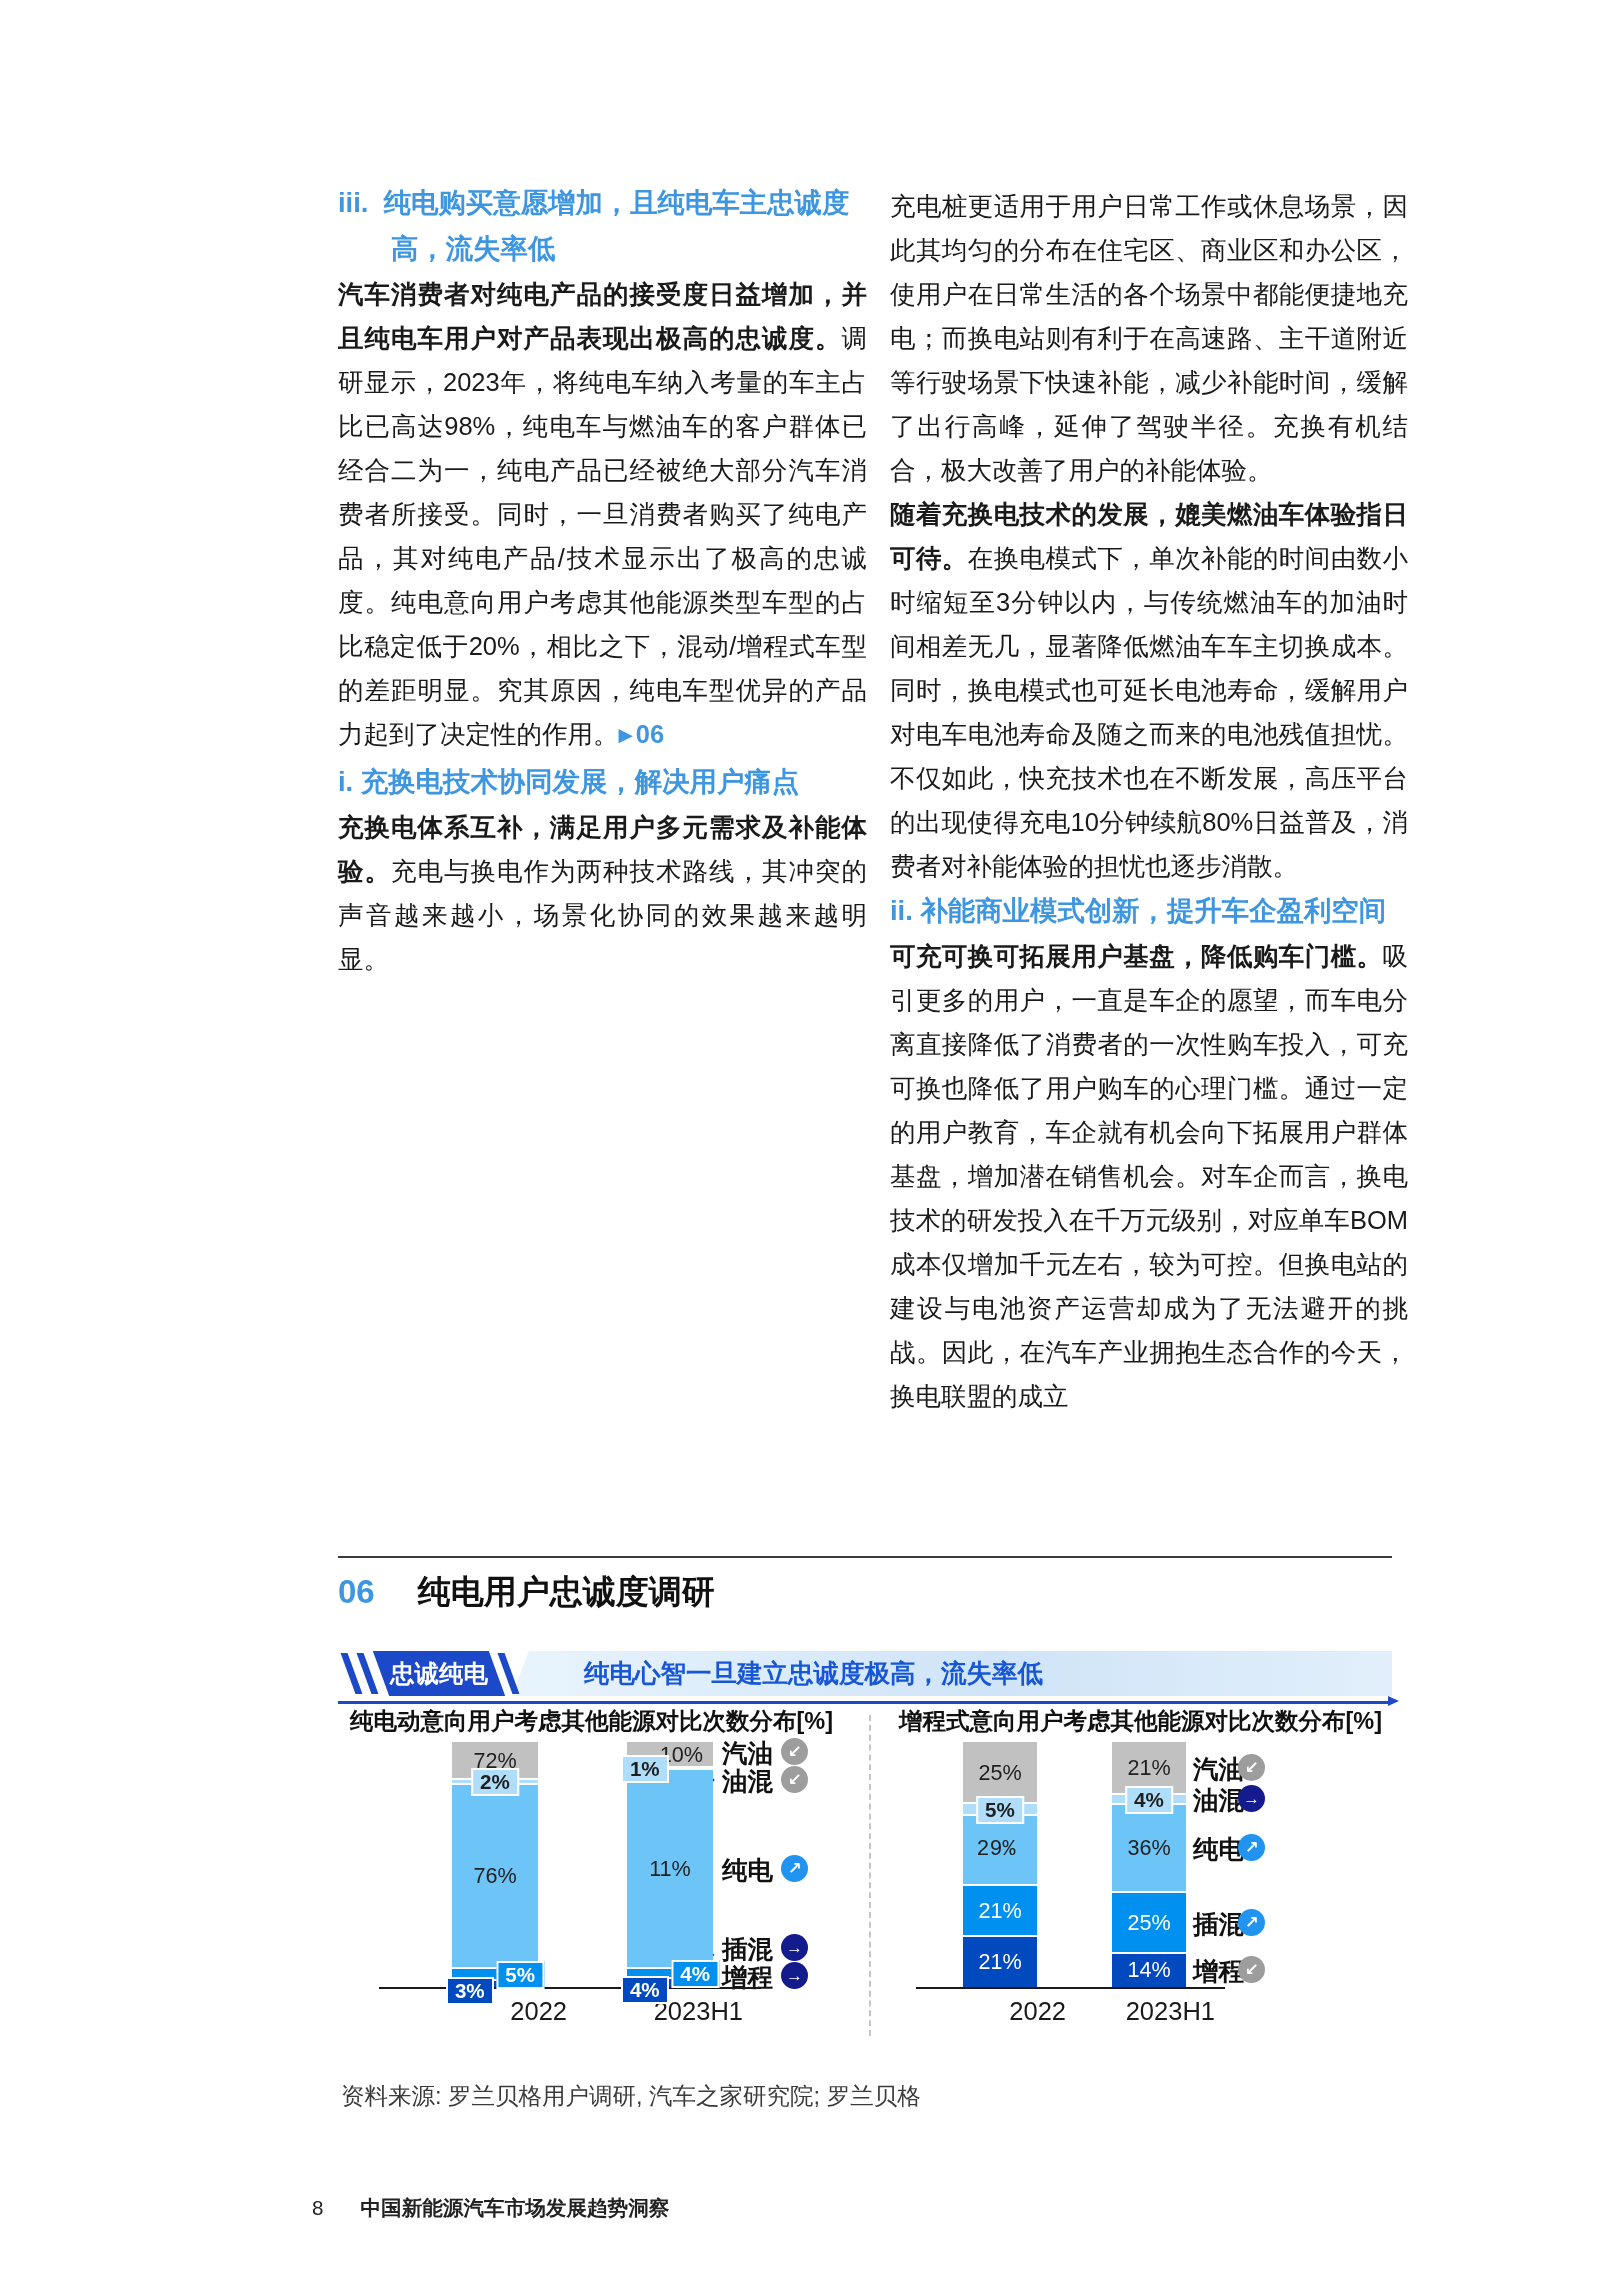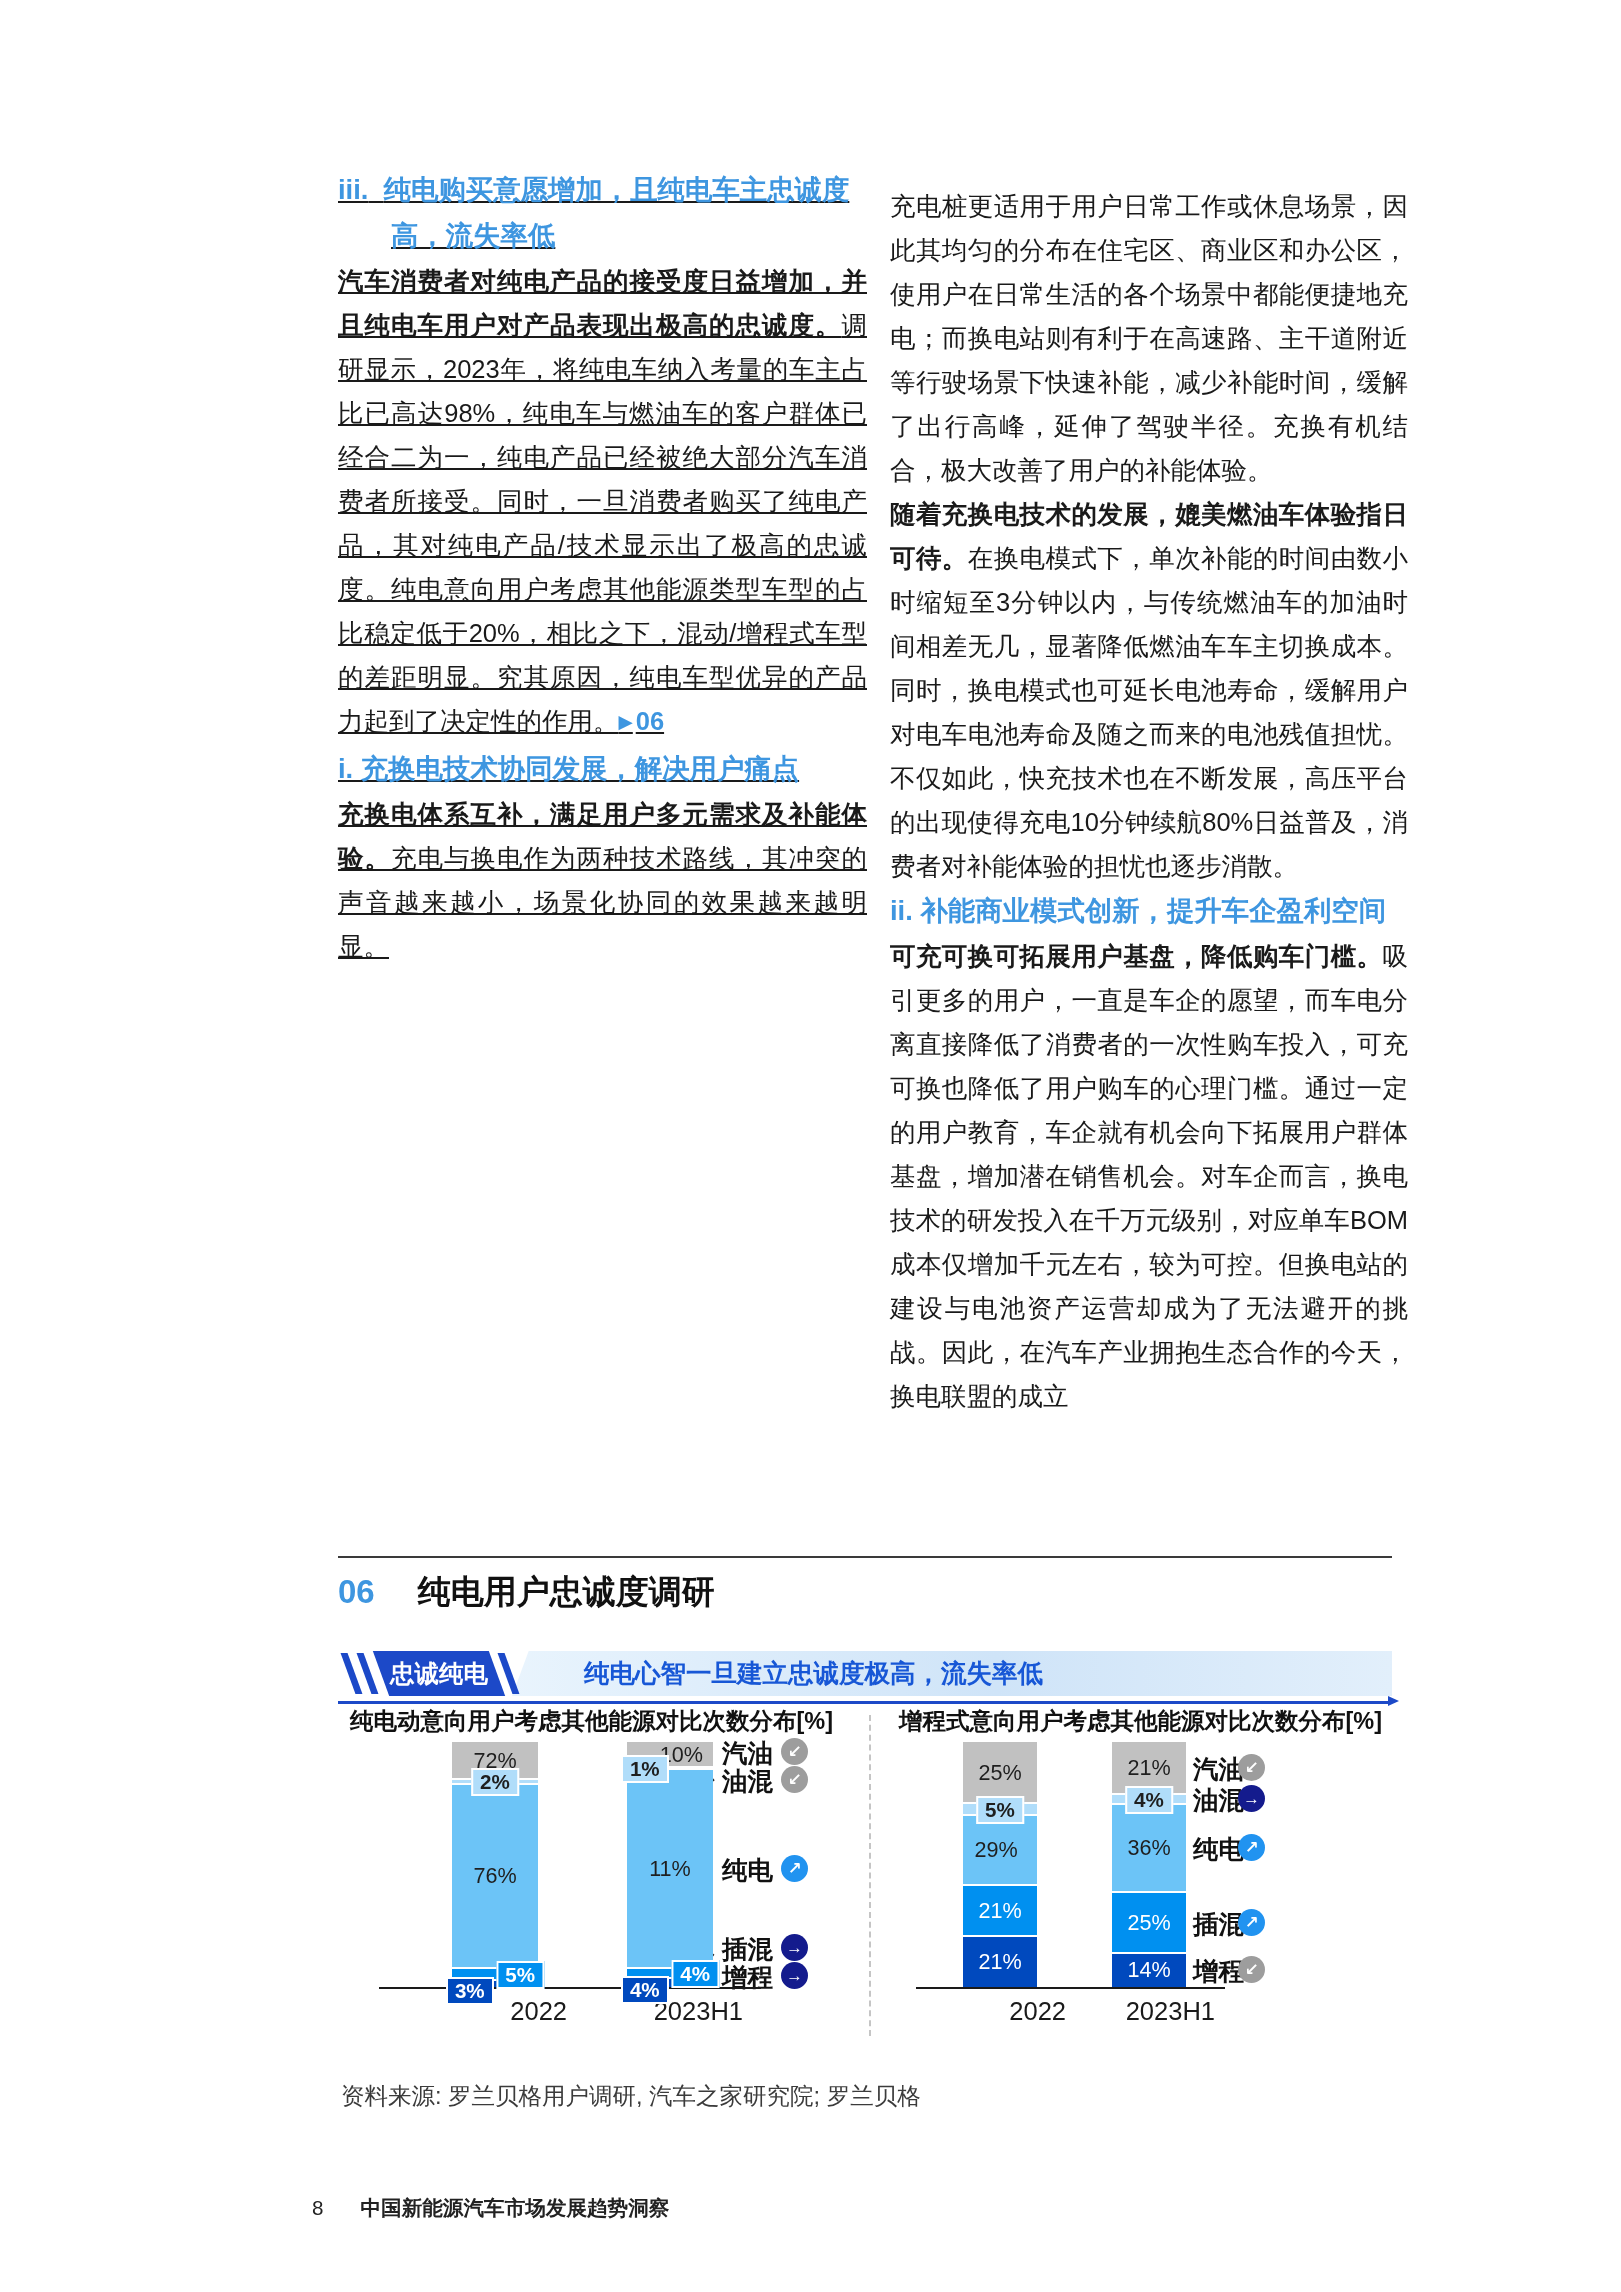--- a/index.html
+++ b/index.html
@@ -1,21 +1,21 @@
 <!DOCTYPE html>
 <html><head>
 <meta charset="utf-8">
 <style>
   html,body{margin:0;padding:0;background:#ffffff;}
   #page{position:relative;width:1621px;height:2293px;background:#ffffff;overflow:hidden;
         font-family:"Liberation Sans","DejaVu Sans",sans-serif;color:#1a1a1a;}
 
   
   .col{position:absolute;text-align:justify;}
-  .col-left{left:338px;top:167px;width:529px;text-decoration:underline;}
+  .col-left{left:338px;top:180px;width:529px;}
   .col-right{left:890px;top:184px;width:518px;}
   p.body{font-size:25.5px;line-height:44px;margin:0;}
   .mt16{margin-top:15.7px;} .mt20{margin-top:19.6px;} .mt24{margin-top:23.5px;}
   .mt26{margin-top:25.5px;} .mt40{margin-top:39px;} .mt46{margin-top:45px;} .mt10{margin-top:9.8px;}
   h3.blue{color:#3e96e0;font-size:27.4px;line-height:46px;font-weight:bold;margin:0;text-align:left;}
   .hang{padding-left:53px;text-indent:-53px;}
   h2.navy{color:#15337f;font-size:31px;line-height:51px;font-weight:bold;margin:0;max-width:495px;text-align:left;}
   .ref{color:#3e96e0;font-weight:bold;white-space:nowrap;}
   .ref .tri{font-size:18.6px;position:relative;top:-2px;margin-right:2.9px;}
 
@@ -152,21 +152,21 @@
     </div>
   <div id="chart-1" class="chart">
     <div class="chart-title">增程式意向用户考虑其他能源对比次数分布[%]</div>
   <div class="bar-segment" style="left: 76px; top: 37px; width: 74px; height: 61px; background: rgb(193, 193, 193);"></div>
       <div class="seg-label" style="left: 76px; top: 55px; width: 74px; text-align: center; color: rgb(31, 31, 31);">25%</div>
       <div class="bar-segment" style="left: 76px; top: 98px; width: 74px; height: 12px; background: rgb(176, 221, 250);"></div>
       <div class="seg-sep" style="left: 76px; top: 97px; width: 74px;"></div>
       <div class="seg-chip" style="top: 91px; background: rgb(176, 221, 250); color: rgb(31, 31, 31); left: 113px; transform: translateX(-50%);">5%</div>
       <div class="bar-segment" style="left: 76px; top: 110px; width: 74px; height: 70px; background: rgb(108, 196, 247);"></div>
       <div class="seg-sep" style="left: 76px; top: 109px; width: 74px;"></div>
-      <div class="seg-label" style="left: 76px; top: 132px; width: 66px; text-align: center; color: rgb(31, 31, 31);">29%</div>
+      <div class="seg-label" style="left: 76px; top: 132px; width: 66px; text-align: center; color: rgb(31, 31, 31); font-family: Liberation Mono, monospace;">29%</div>
       <div class="bar-segment" style="left: 76px; top: 180px; width: 74px; height: 51px; background: rgb(0, 144, 240);"></div>
       <div class="seg-sep" style="left: 76px; top: 179px; width: 74px;"></div>
       <div class="seg-label" style="left: 76px; top: 193px; width: 74px; text-align: center; color: rgb(255, 255, 255);">21%</div>
       <div class="bar-segment" style="left: 76px; top: 231px; width: 74px; height: 51px; background: rgb(0, 73, 190);"></div>
       <div class="seg-sep" style="left: 76px; top: 230px; width: 74px;"></div>
       <div class="seg-label" style="left: 76px; top: 244px; width: 74px; text-align: center; color: rgb(255, 255, 255);">21%</div>
       <div class="cat-label" style="left: 47px; top: 292px; width: 132px;">2022</div>
       <div class="bar-segment" style="left: 225px; top: 37px; width: 74px; height: 51px; background: rgb(193, 193, 193);"></div>
       <div class="seg-label" style="left: 225px; top: 50px; width: 74px; text-align: center; color: rgb(31, 31, 31);">21%</div>
       <div class="bar-segment" style="left: 225px; top: 89px; width: 74px; height: 9.8px; background: rgb(176, 221, 250);"></div>

